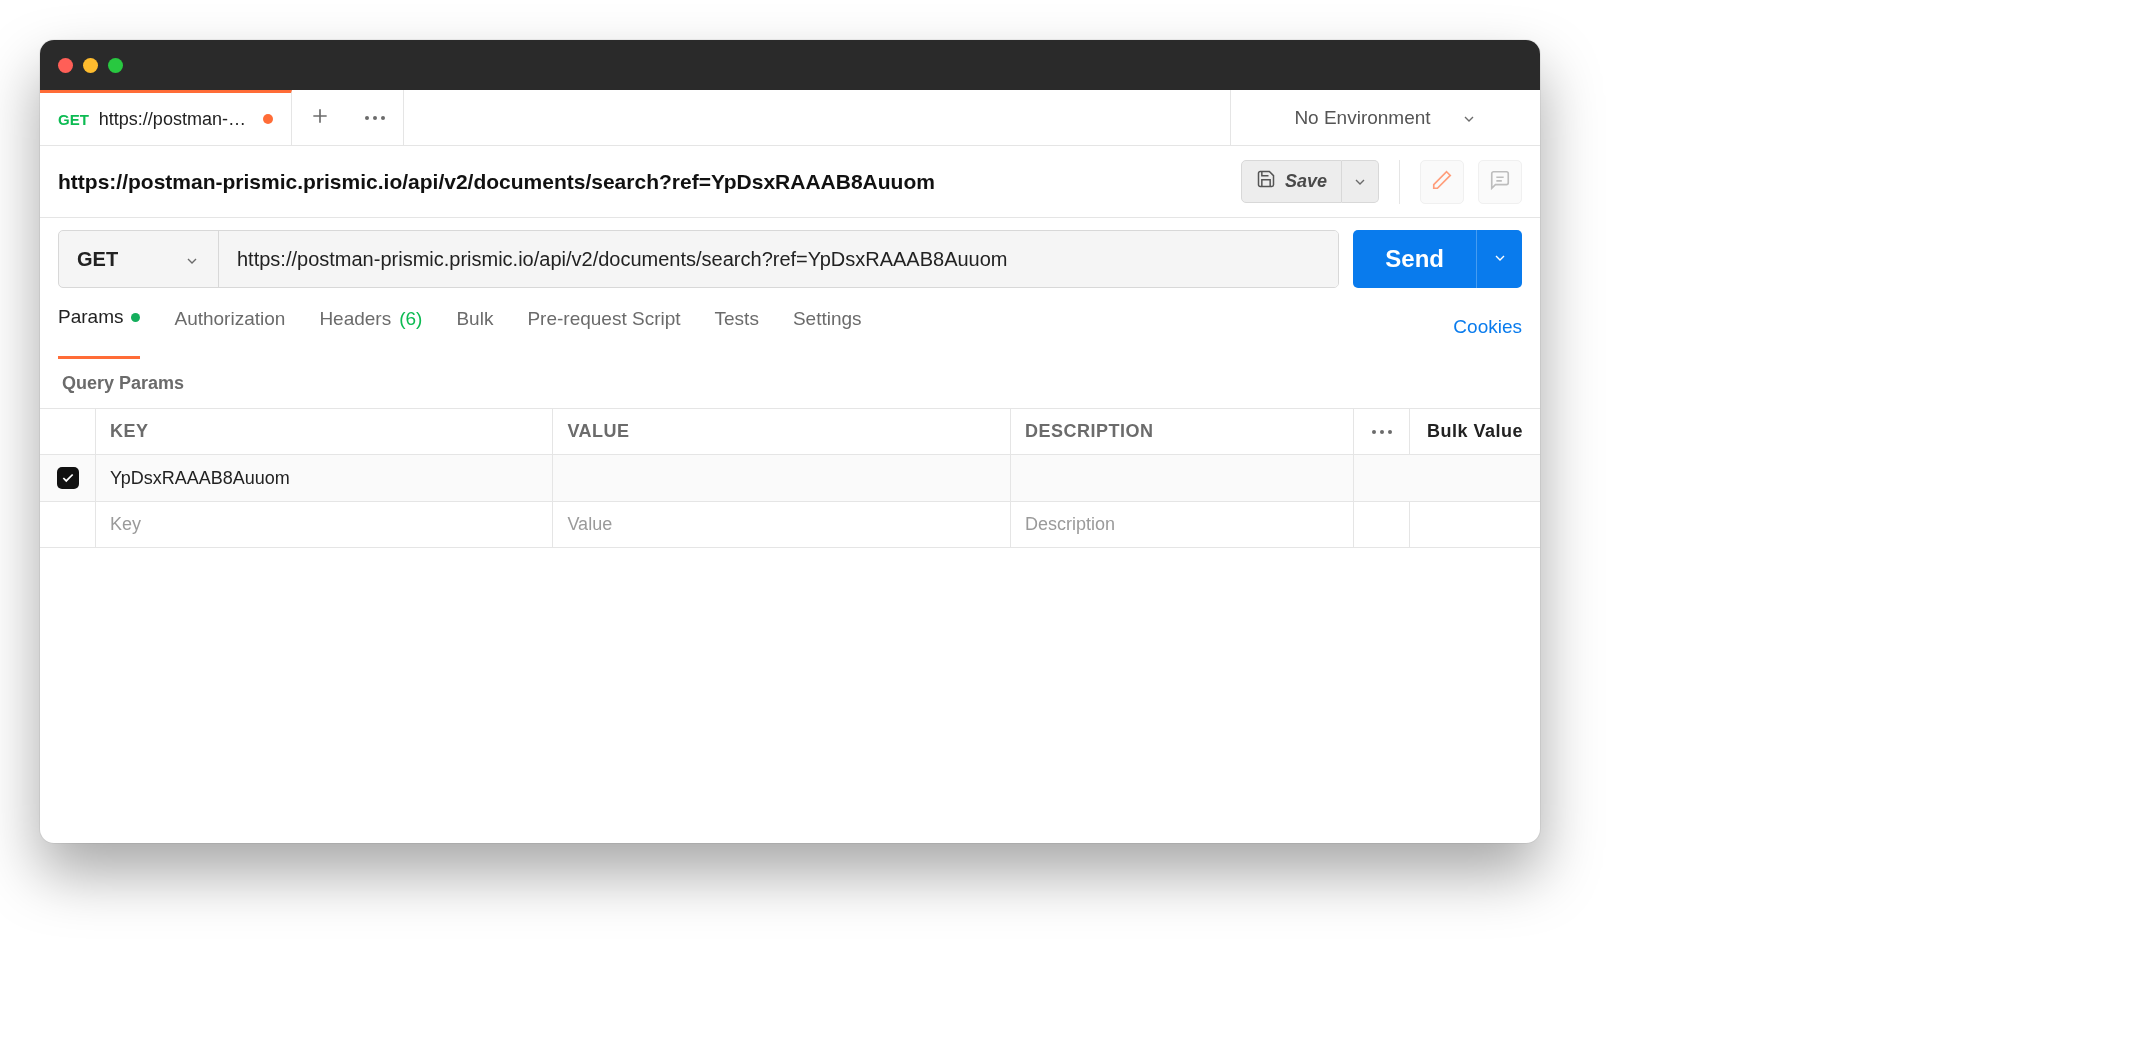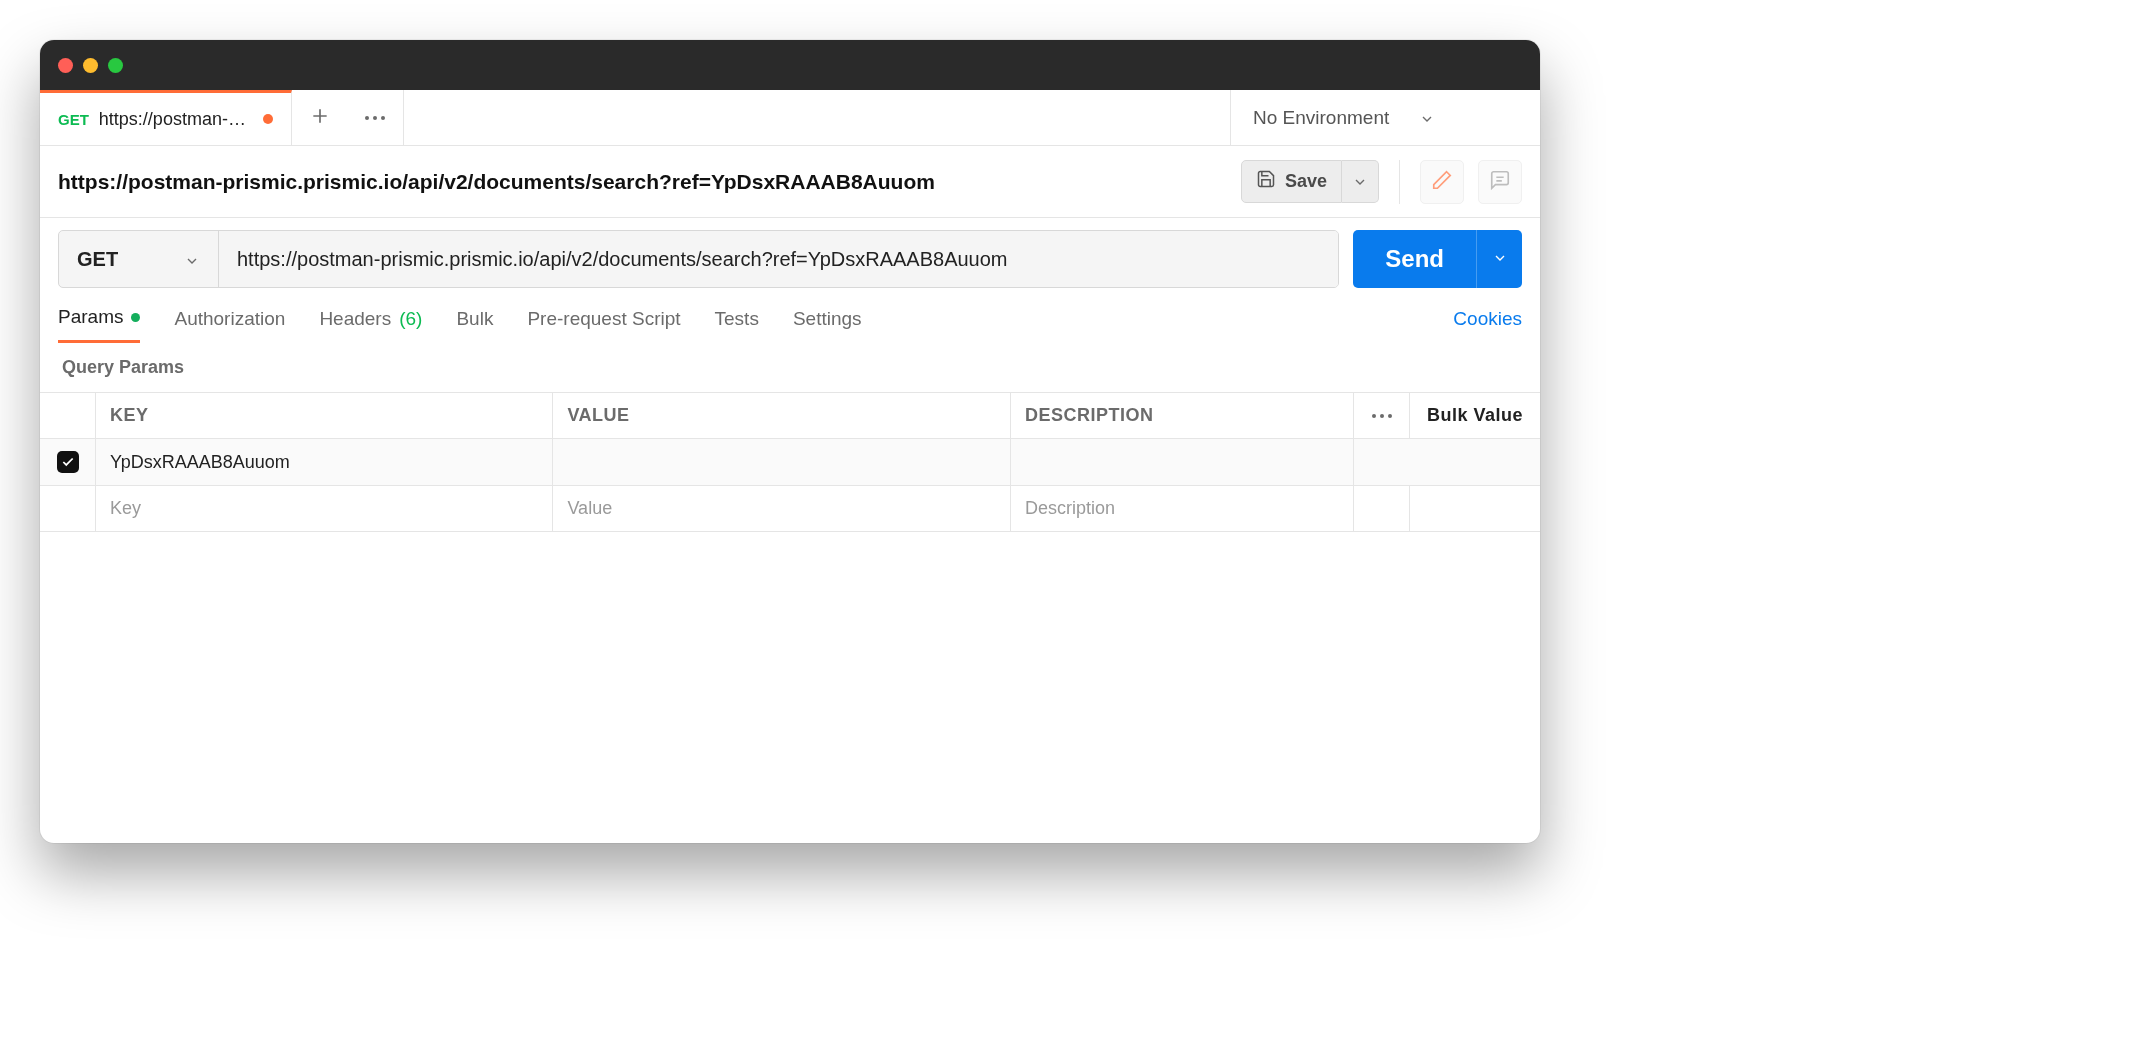--- a/index.html
+++ b/index.html
@@ -86,21 +86,21 @@
     flex: 0 0 auto;
   }
   .dots {
     display: flex; gap: 4px;
   }
   .dots span {
     width: 4px; height: 4px; border-radius: 50%; background: #6b6b6b;
   }
   .tab-spacer { flex: 1; }
   .env-selector {
-    display: flex; align-items: center; justify-content: flex-start;
+    display: flex; align-items: center; justify-content: center;
     padding: 0 22px; gap: 30px;
     border-left: 1px solid #e5e5e5;
     min-width: 310px;
     color: #555;
     font-size: 19px;
   }
   .chevron-down {
     width: 16px; height: 16px;
   }
   .chevron-down svg { stroke: #6b6b6b; width:100%; height:100%; }
@@ -128,20 +128,21 @@
   }
   .save-button {
     display: flex; align-items: center; gap: 9px;
     background: #ededed;
     border: 1px solid #d8d8d8;
     border-radius: 5px 0 0 5px;
     padding: 8px 14px;
     font-size: 18px; font-weight: 600;
     color: #4a4a4a;
     cursor: pointer;
+    font-style: italic;
   }
   .save-button svg { width: 20px; height: 20px; stroke: #555; fill:none; stroke-width:1.8;}
   .save-caret {
     background: #ededed;
     border: 1px solid #d8d8d8;
     border-left: none;
     border-radius: 0 5px 5px 0;
     padding: 8px 10px;
     display:flex; align-items:center; justify-content:center;
   }
@@ -216,21 +217,21 @@
   
   .subtabs-row {
     padding: 18px 18px 0 18px;
     display: flex;
     align-items: center;
     gap: 34px;
     font-size: 19px;
     color: #6b6b6b;
   }
   .subtab {
-    padding-bottom: 12px;
+    padding-bottom: 28px;
     cursor: pointer;
     display: flex; align-items: center; gap: 8px;
   }
   .subtab.active {
     color: #222;
     font-weight: 500;
     border-bottom: 3px solid #ff6c37;
   }
   .green-count { color: #0cbb52; }
   .green-dot {

